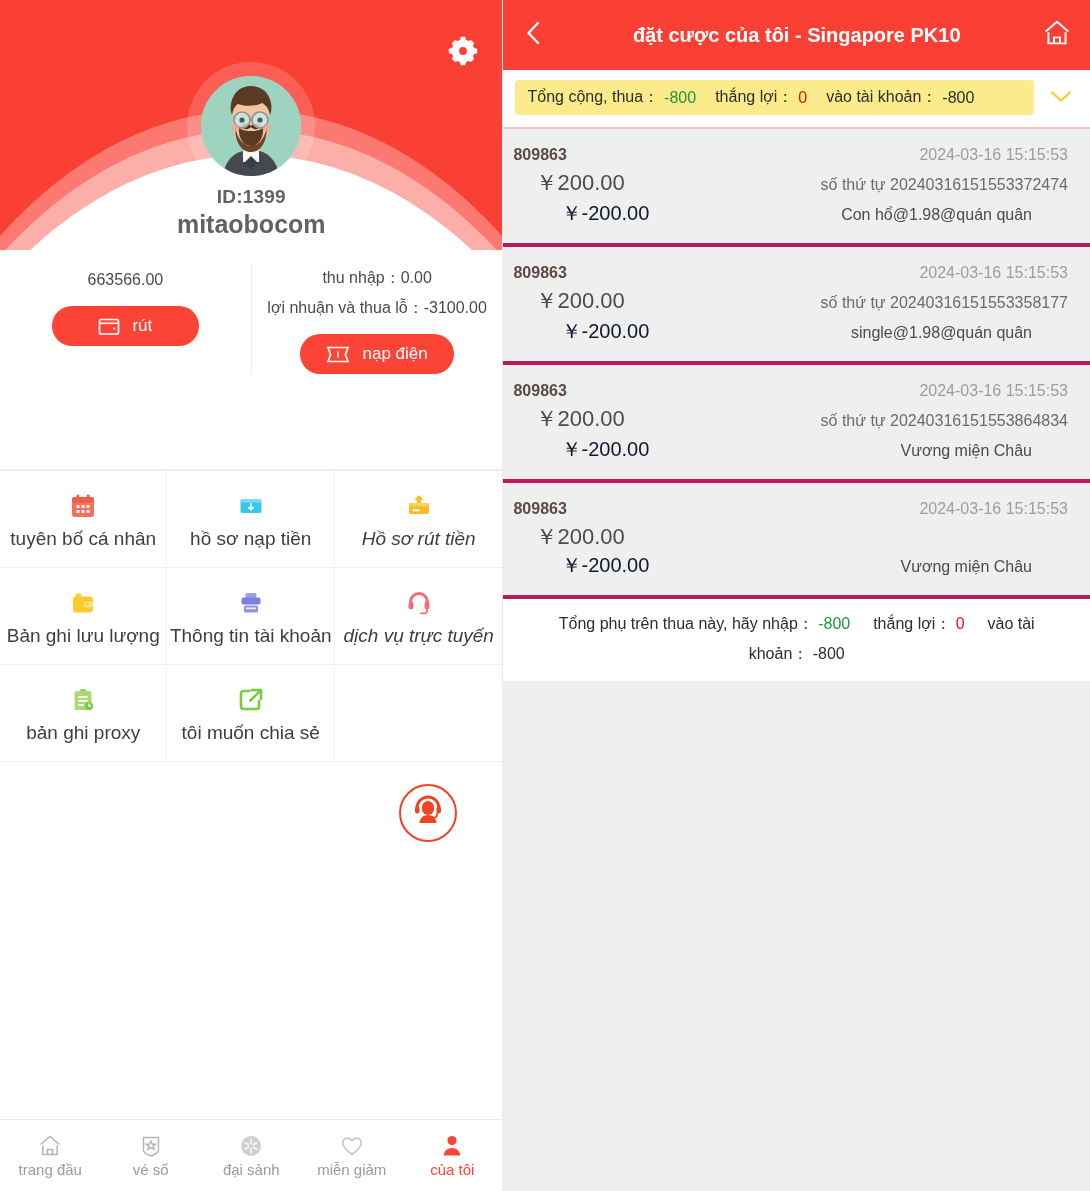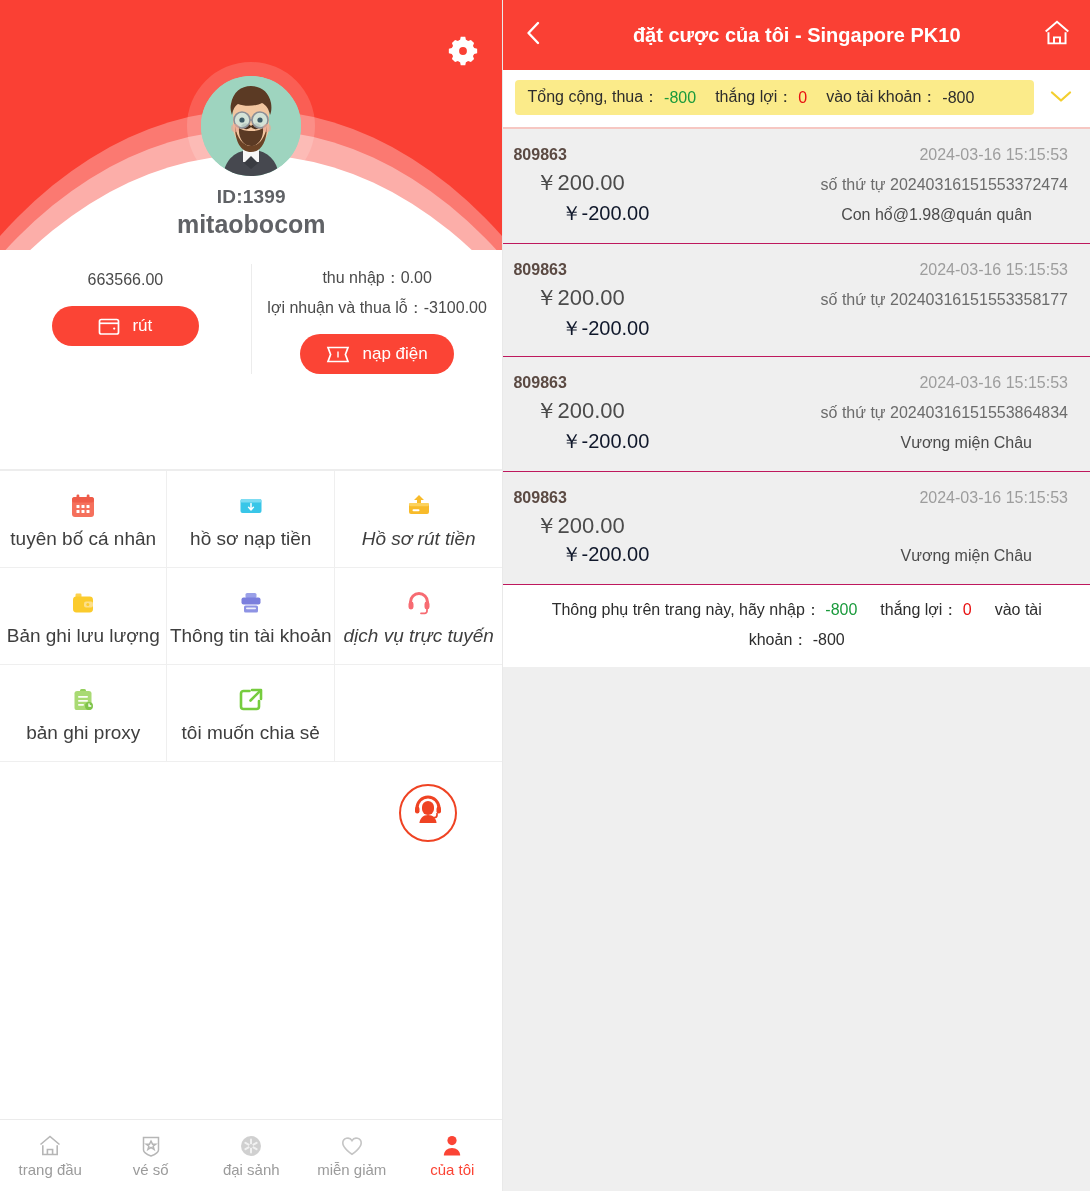--- a/index.html
+++ b/index.html
@@ -182,21 +182,21 @@
   .summary-pill .zero { color:#e81010; margin: 0 3px 0 5px; }
   .summary-pill .plain { color:#2d2d2d; margin: 0 3px 0 5px; }
   .summary-pill .gap { display:inline-block; width:16px; }
   .chev {
     width: 34px; display:flex; align-items:center; justify-content:center; cursor:pointer;
   }
 
   .bet-list { flex: none; background:#efefef; }
   .bet-row {
     padding: 12px 22px 14px 10px;
-    border-bottom: 1px solid #be185d;
+    border-bottom: 4px solid #be185d;
   }
   .bet-line {
     display:flex; align-items:baseline; justify-content:space-between;
     line-height: 28px;
   }
   .bet-id { font-size:16px; font-weight:700; color:#5b4a43; }
   .bet-time { font-size:16px; color:#9d9d9d; }
   .bet-amt { font-size:22px; color:#4b4b4b; padding-left: 22px; }
   .bet-serial { font-size:16px; color:#6b6b6b; }
   .bet-profit { font-size:20px; color:#0f172a; padding-left: 48px; }
@@ -547,20 +547,21 @@
         <div class="bet-line">
           <span class="bet-id">809863</span>
           <span class="bet-time">2024-03-16 15:15:53</span>
         </div>
         <div class="bet-line">
           <span class="bet-amt">￥200.00</span>
           <span class="bet-serial">số thứ tự 20240316151553358177</span>
         </div>
         <div class="bet-line">
           <span class="bet-profit">￥-200.00</span>
+          <span class="bet-desc">single@1.98@quán quân</span>
         </div>
       </div>
 
       <div class="bet-row">
         <div class="bet-line">
           <span class="bet-id">809863</span>
           <span class="bet-time">2024-03-16 15:15:53</span>
         </div>
         <div class="bet-line">
           <span class="bet-amt">￥200.00</span>
@@ -581,21 +582,21 @@
           <span class="bet-amt">￥200.00</span>
         </div>
         <div class="bet-line">
           <span class="bet-profit">￥-200.00</span>
           <span class="bet-desc">Vương miện Châu</span>
         </div>
       </div>
     </div>
 
     <div class="page-total">
-      <span>Thông phụ trên trang này, hãy nhập：</span>
+      <span>Tổng phụ trên thua này, hãy nhập：</span>
       <span class="neg">-800</span>
       <span class="gap"></span>
       <span>thắng lợi：</span>
       <span class="zero">0</span>
       <span class="gap"></span>
       <span>vào tài khoản：</span>
       <span>-800</span>
     </div>
 
     <div class="rfill"></div>

